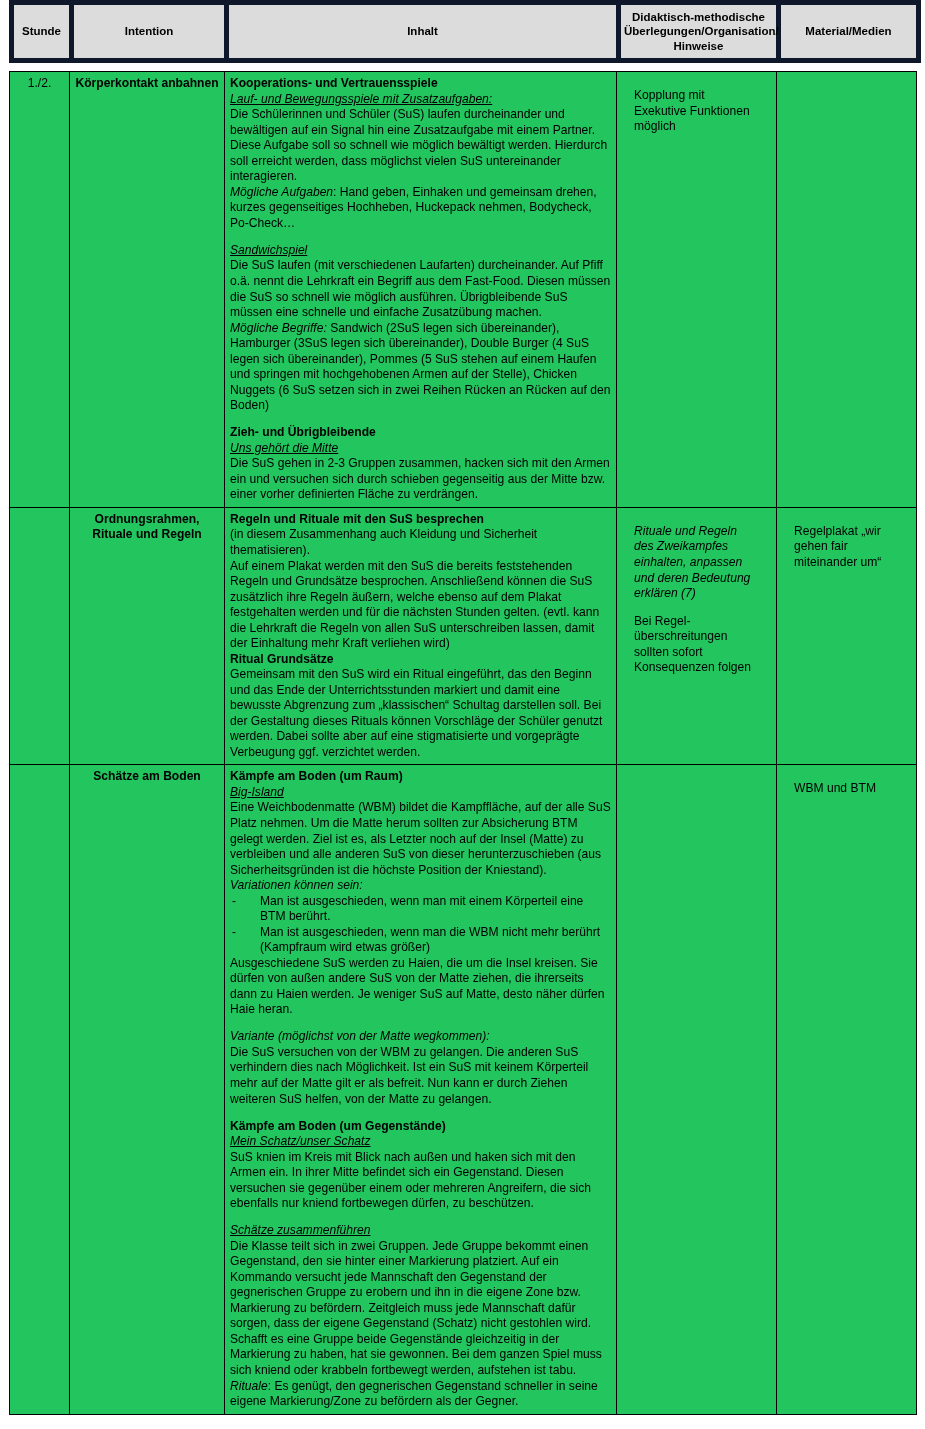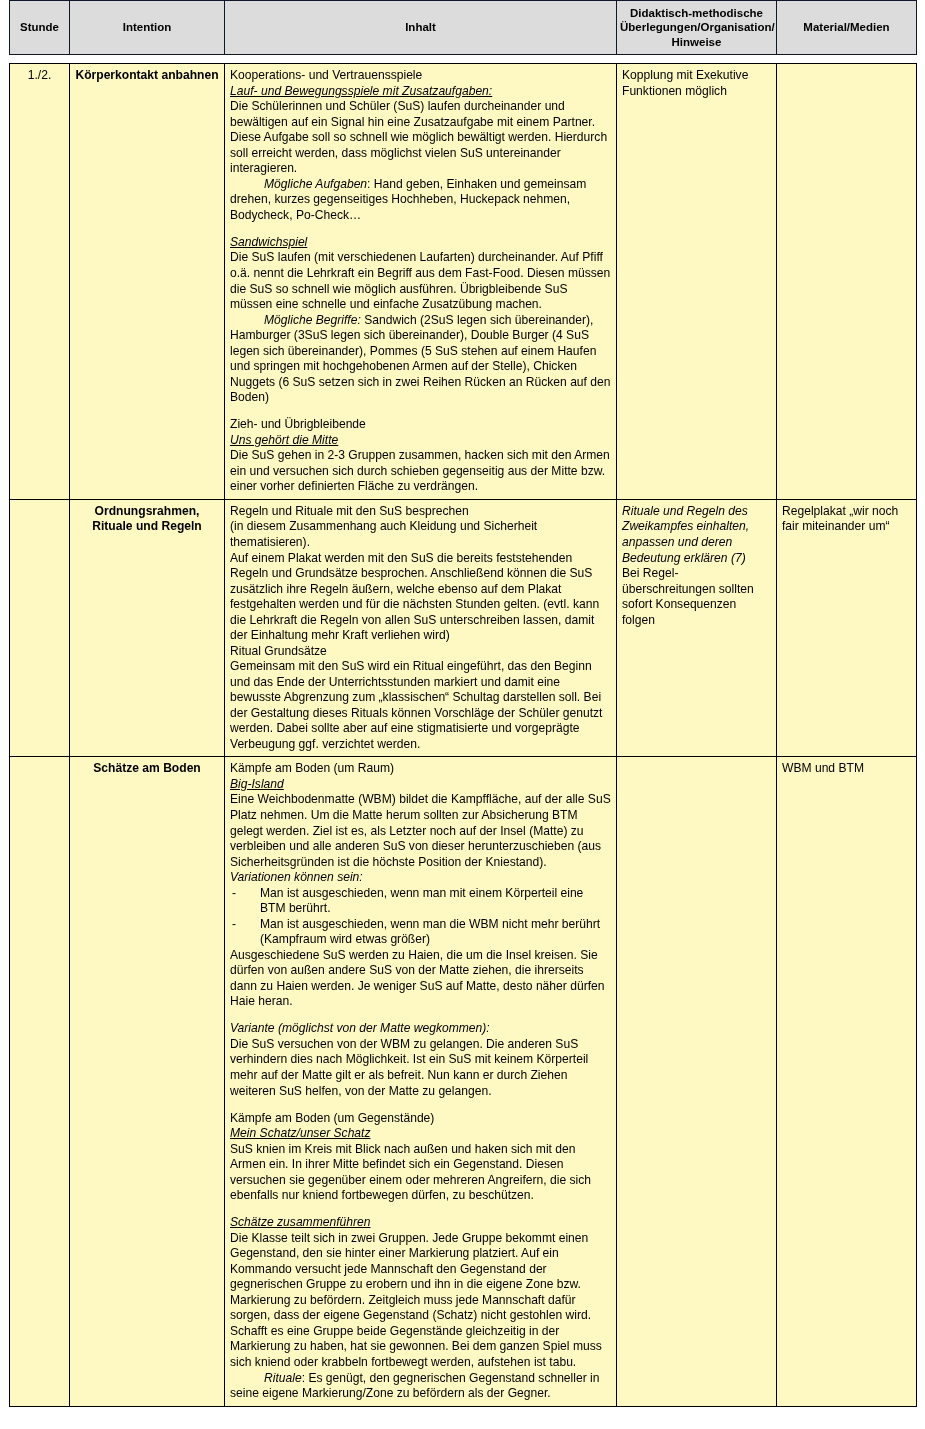--- a/index.html
+++ b/index.html
@@ -22,21 +22,21 @@
   }
 
   
   table.hdr, table.body {
     border-collapse: collapse;
     table-layout: fixed;
     width: 907px;
     margin-left: 9px;
   }
   table.hdr td {
-    border: 1px solid #0f172a;
+    border: 5px solid #0f172a;
     background: #dcdcdc;
     text-align: center;
     vertical-align: middle;
     font-weight: bold;
     font-size: 11.5px;
     line-height: 1.25;
     padding: 5px 3px;
     height: 38px;
   }
   .c-stunde  { width: 60px; }
@@ -47,59 +47,59 @@
 
   .hdr-gap { height: 8px; }
 
   
   table.body td {
     border: 1px solid #000000;
     vertical-align: top;
     font-size: 12.1px;
     line-height: 1.285;
     padding: 4px 5px 4px 5px;
-    background: #fef9c3;
+    background: #22c55e;
   }
   td.stunde-cell {
     text-align: center;
     font-size: 12px;
     padding-top: 7px;
   }
   td.intent-cell {
     font-weight: bold;
     font-size: 12.2px;
     padding-top: 7px;
     padding-left: 8px;
     line-height: 1.3;
     text-align: center;
   }
   td.inhalt-cell { padding-left: 7px; padding-right: 6px; }
   td.didakt-cell { padding-left: 6px; }
   td.material-cell { padding-left: 6px; }
 
   
-  .b   { font-weight: normal; }
+  .b   { font-weight: bold; }
   .u   { text-decoration: underline; font-style: italic; }
-  .i   { font-style: italic; margin-left: 34px; }
+  .i   { font-style: italic; }
   .blank { display: block; height: 0.95em; }
   p.para { margin: 0; }
 
   .bullets { margin: 0; padding: 0; list-style: none; }
   .bullets li {
     position: relative;
     padding-left: 30px;
     margin: 0;
   }
   .bullets li .dash {
     position: absolute;
     left: 2px;
     top: 0;
   }
 
-  .didakt-cell p, .material-cell p { margin: 0; }
+  .didakt-cell p, .material-cell p { margin: 12px; }
   .pad-top-1 { padding-top: 33px; }
   .pad-top-2 { padding-top: 6px; }
   .pad-top-3 { padding-top: 20px; }
 </style>
 </head>
 <body>
 
 <div class="page">
 
   <table class="hdr">
@@ -170,21 +170,21 @@
         <p class="para" style="white-space:pre-line">(in diesem Zusammenhang auch Kleidung und Sicherheit thematisieren).
 Auf einem Plakat werden mit den SuS die bereits feststehenden Regeln und Grundsätze besprochen. Anschließend können die SuS zusätzlich ihre Regeln äußern, welche ebenso auf dem Plakat festgehalten werden und für die nächsten Stunden gelten. (evtl. kann die Lehrkraft die Regeln von allen SuS unterschreiben lassen, damit der Einhaltung mehr Kraft verliehen wird)</p>
         <p class="para b">Ritual Grundsätze</p>
         <p class="para">Gemeinsam mit den SuS wird ein Ritual eingeführt, das den Beginn und das Ende der Unterrichtsstunden markiert und damit eine bewusste Abgrenzung zum „klassischen“ Schultag darstellen soll. Bei der Gestaltung dieses Rituals können Vorschläge der Schüler genutzt werden. Dabei sollte aber auf eine stigmatisierte und vorgeprägte Verbeugung ggf. verzichtet werden.</p>
       </td>
       <td class="didakt-cell pad-top-2">
         <p class="i">Rituale und Regeln des Zweikampfes einhalten, anpassen und deren Bedeutung erklären (7)</p>
         <p>Bei Regel-überschreitungen sollten sofort Konsequenzen folgen</p>
       </td>
       <td class="material-cell pad-top-2">
-        <p>Regelplakat „wir noch fair miteinander um“</p>
+        <p>Regelplakat „wir gehen fair miteinander um“</p>
       </td>
     </tr>
 
     <tr>
       <td class="stunde-cell"></td>
       <td class="intent-cell">Schätze am Boden</td>
       <td class="inhalt-cell">
         <p class="para b">Kämpfe am Boden (um Raum)</p>
         <p class="para u">Big-Island</p>
         <p class="para">Eine Weichbodenmatte (WBM) bildet die Kampffläche, auf der alle SuS Platz nehmen. Um die Matte herum sollten zur Absicherung BTM gelegt werden. Ziel ist es, als Letzter noch auf der Insel (Matte) zu verbleiben und alle anderen SuS von dieser herunterzuschieben (aus Sicherheitsgründen ist die höchste Position der Kniestand).</p>

